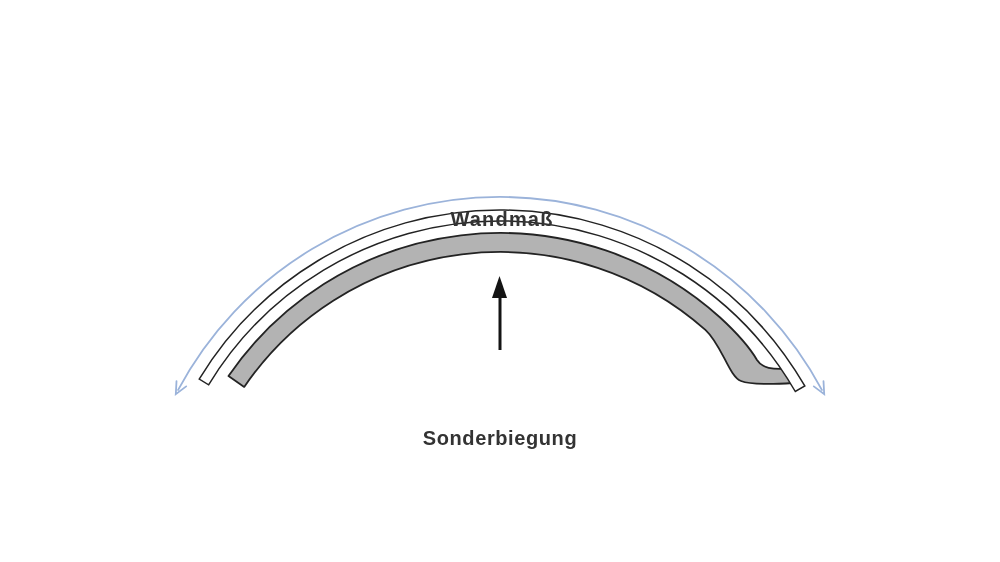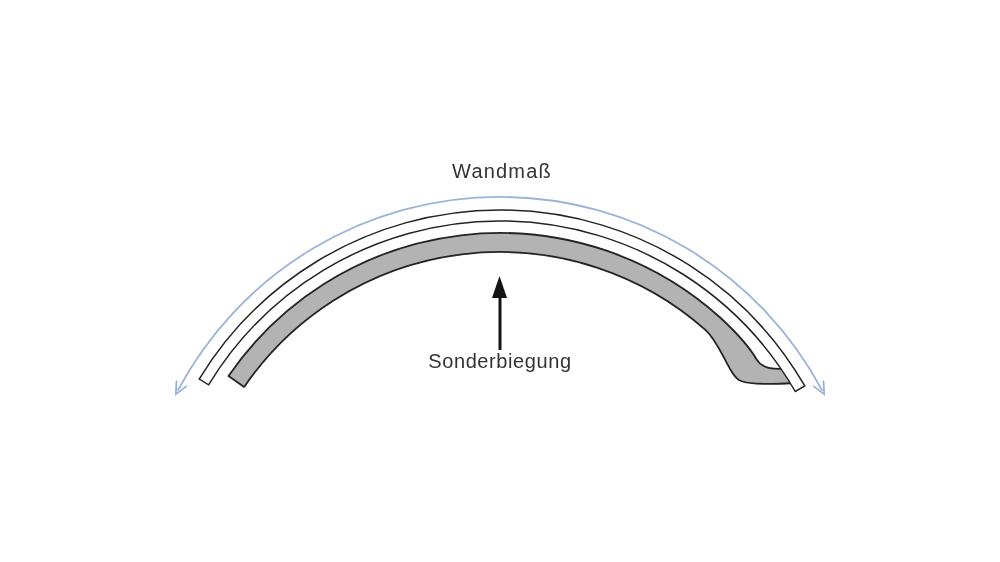--- a/index.html
+++ b/index.html
@@ -17,32 +17,33 @@
   }
   .canvas svg {
     position: absolute;
     left: 0;
     top: 0;
   }
   .label {
     position: absolute;
     transform: translateX(-50%);
     font-size: 20px;
-    font-weight: 400;
+    font-weight: 700;
     white-space: nowrap;
     line-height: 22px;
+    margin-top: 48px;
   }
   .label-top {
     left: 502px;
     top: 160px;
     letter-spacing: 1.2px;
   }
   .label-bottom {
     left: 500px;
-    top: 350px;
+    top: 379px;
     letter-spacing: 0.6px;
   }
 </style>
 </head>
 <body>
 
 <div class="canvas" style="background: rgb(255, 255, 255);">
   <svg width="1000" height="562" viewBox="0 0 1000 562">
     <path id="rail-band" d="M 228.5 376.1 A 329 329 0 0 1 720.1 317.5 C 737 333 750 348 757 360 C 762 368 772 370 790 368.5 L 793 383 C 770 384.5 750 384.5 741 381 C 729 376.5 722 345 705.4 329.8 A 310 310 0 0 0 244.2 386.9 Z" fill="#b3b3b3" stroke="#232323" stroke-width="1.8" stroke-linejoin="round"></path>
     <path id="template-band" d="M 199.2 379.1 A 352 352 0 0 1 804.8 386 L 795.3 391.5 A 341 341 0 0 0 208.6 384.8 Z" fill="#ffffff" stroke="#232323" stroke-width="1.5"></path>

